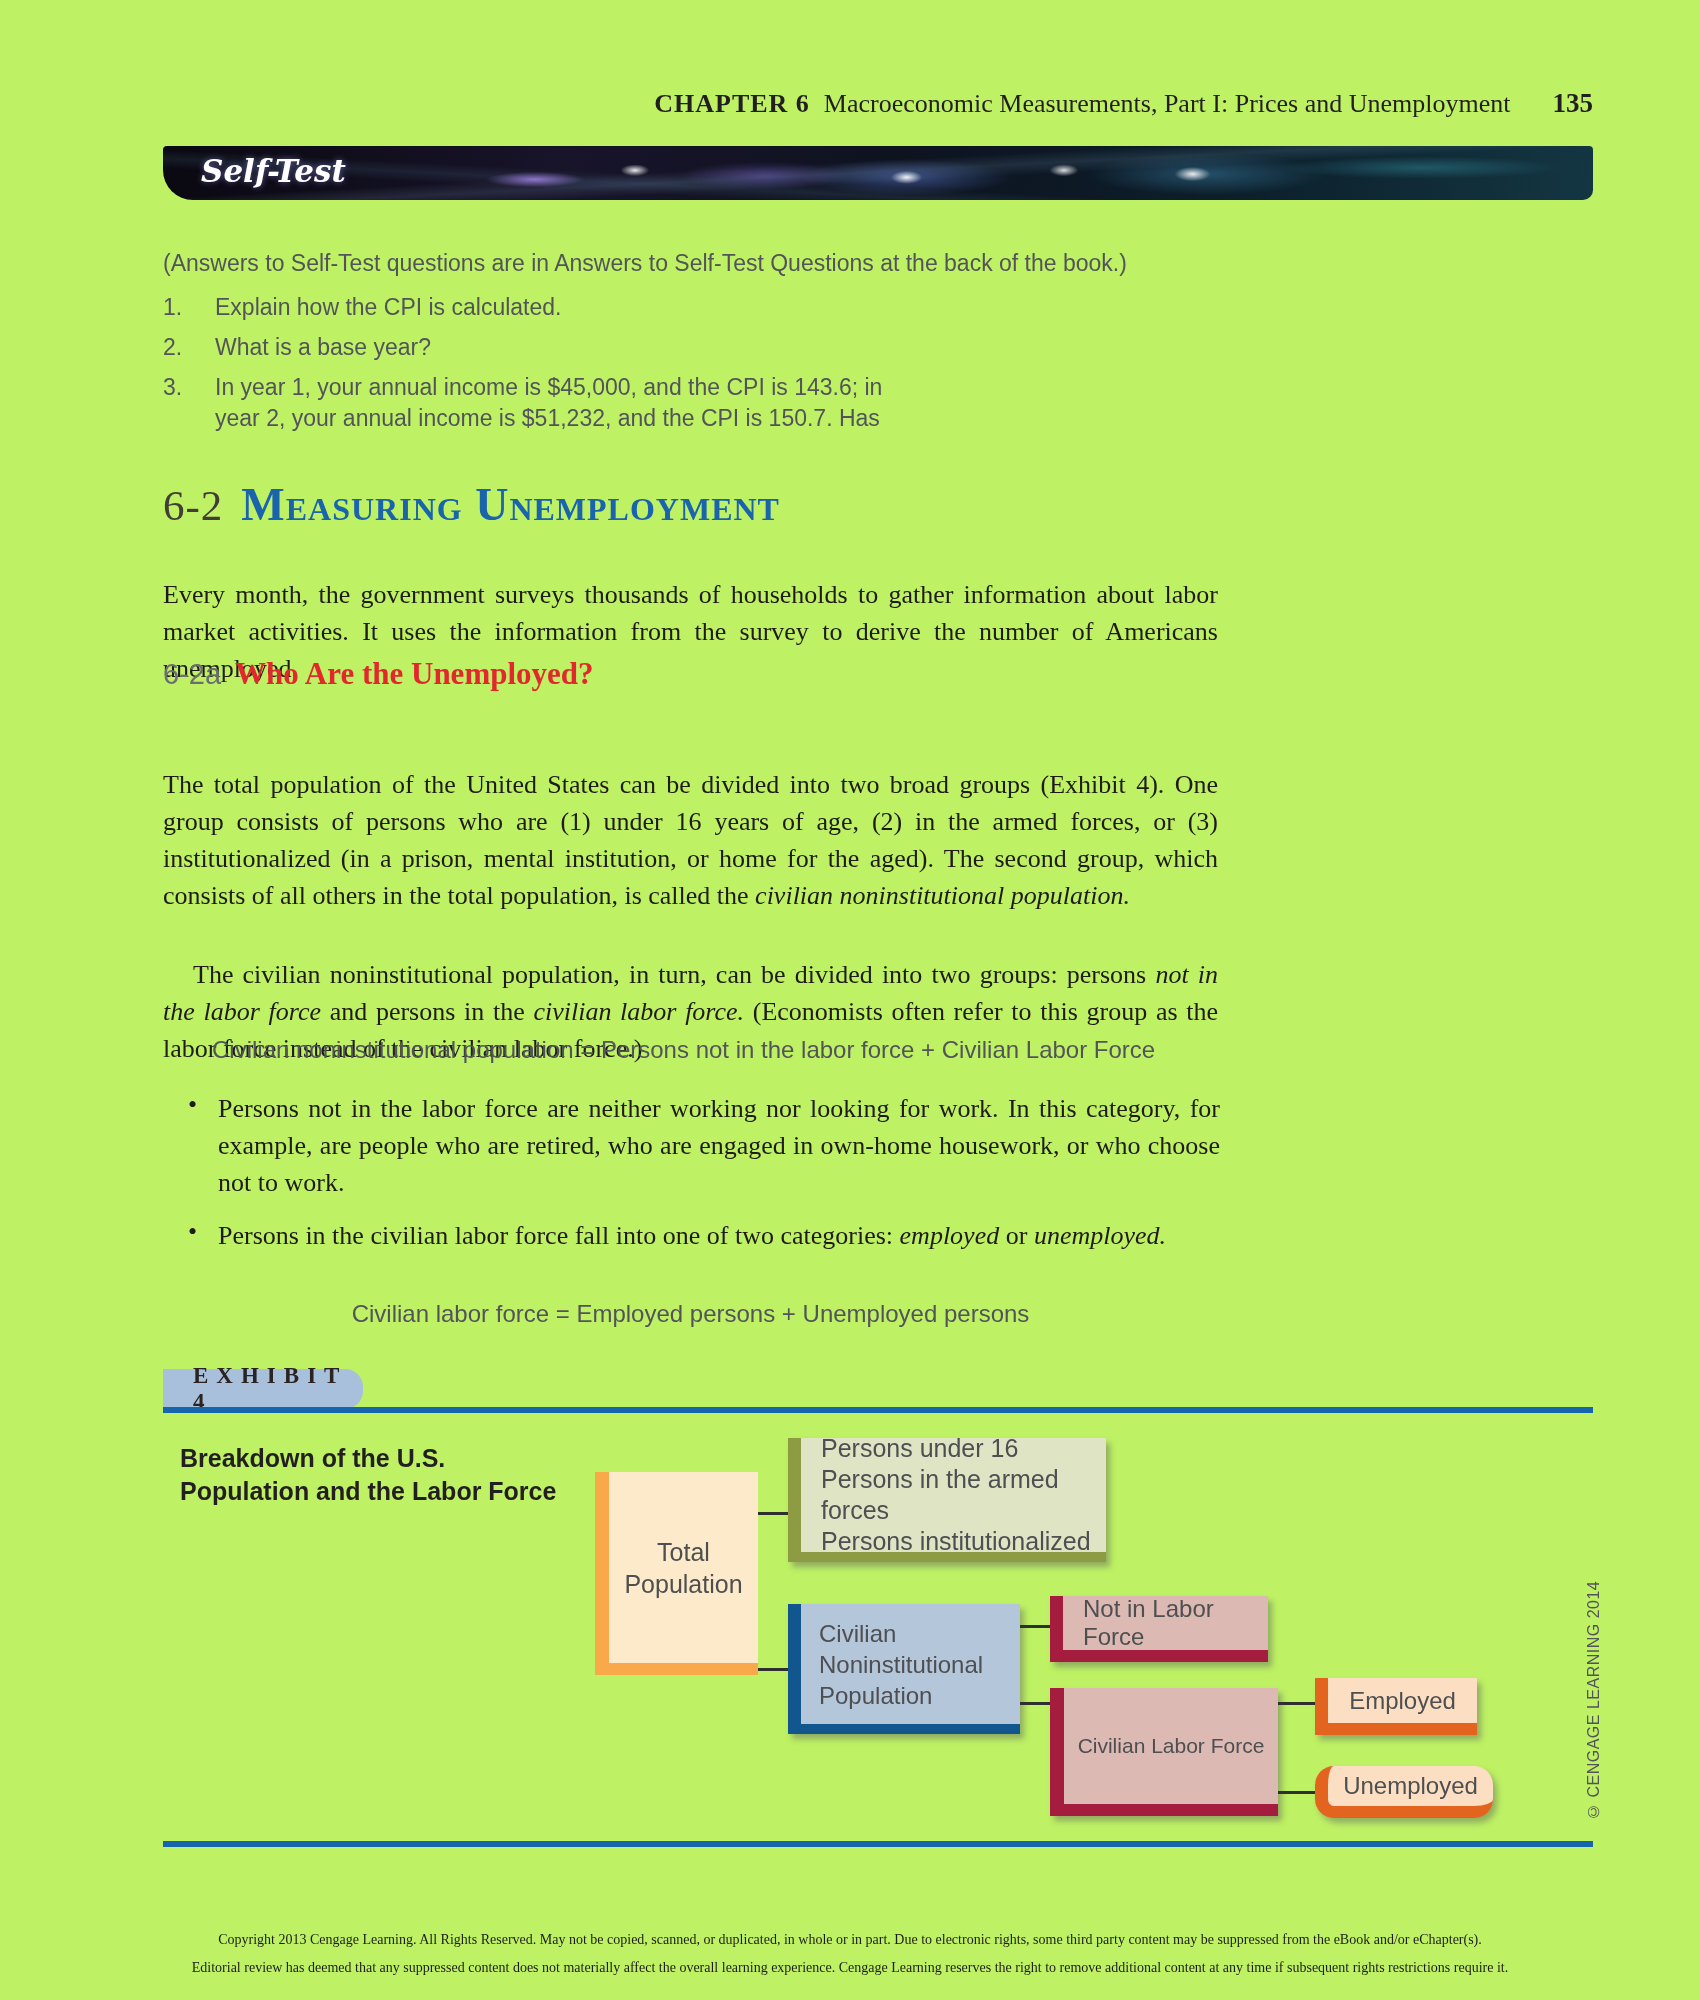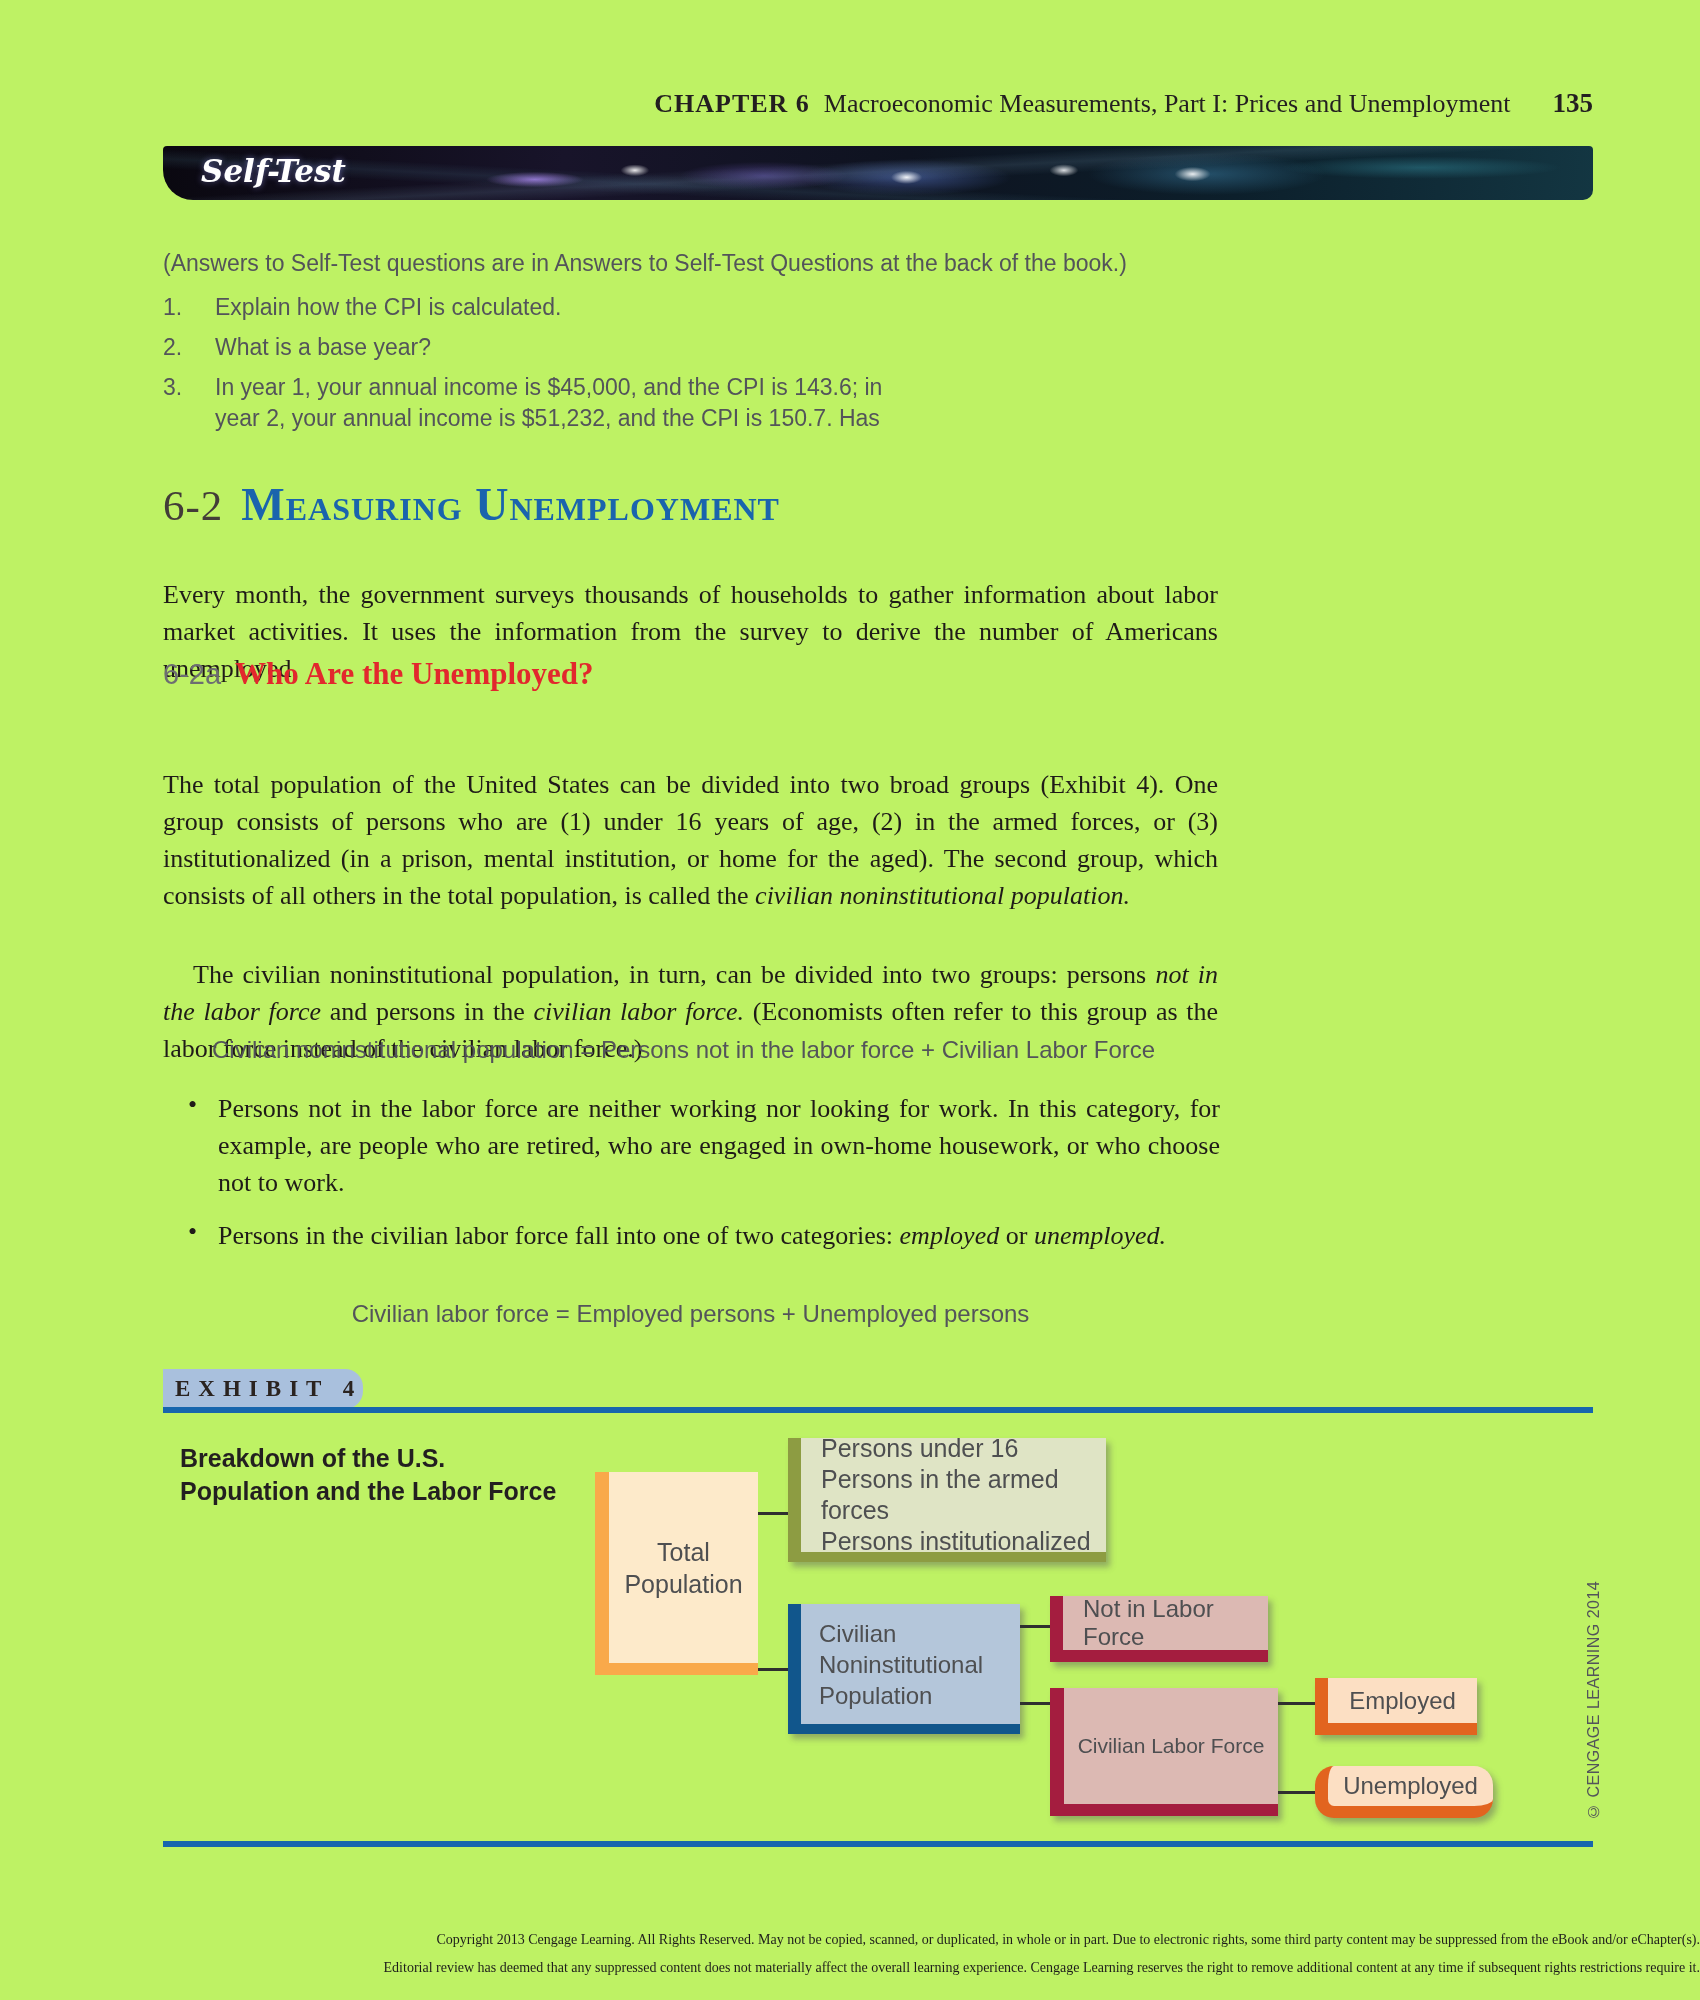--- a/index.html
+++ b/index.html
@@ -82,21 +82,21 @@
   .bullet-marker{flex:0 0 30px;font-size:26px;color:var(--body-text);}
   .bullet-text{font-size:26px;line-height:37px;text-align:justify;color:var(--body-text);}
 
   
   .ex-badge{
     position:absolute;left:163px;top:1369px;width:200px;height:40px;
     background:var(--badge-bg);border-radius:0 18px 18px 0;
     display:flex;align-items:center;
   }
   .ex-badge span{
-    padding-left:12px;font-family:"Liberation Serif",serif;font-weight:bold;
+    padding-left:30px;font-family:"Liberation Serif",serif;font-weight:bold;
     font-size:23px;letter-spacing:8px;color:#2a2320;
   }
   .rule{position:absolute;left:163px;width:1430px;height:6px;background:var(--rule-blue);}
   .rule1{top:1407px;}
   .rule2{top:1841px;}
   .ex-title{
     position:absolute;left:180px;top:1442px;
     font-family:"Liberation Sans",sans-serif;font-weight:bold;font-size:25px;line-height:33px;color:#231f20;
   }
 
@@ -138,21 +138,21 @@
 
   .ex-credit{
     position:absolute;left:1585px;top:1560px;height:260px;
     writing-mode:vertical-rl;transform:rotate(180deg);
     font-family:"Liberation Sans",sans-serif;font-size:16px;color:#53545a;letter-spacing:.5px;
     display:flex;align-items:center;
   }
 
   
   .pg-footer{
-    position:absolute;left:0;top:1926px;width:1700px;text-align:right;
+    position:absolute;left:0;top:1926px;width:1700px;text-align:center;
     font-family:"Liberation Serif",serif;font-size:14px;line-height:28px;color:#1d1d1b;
   }
 </style>
 </head>
 <body>
 
 <div class="page">
 
   <div class="pg-header">
     <span class="chapter-label">CHAPTER 6</span><span class="chapter-title">Macroeconomic Measurements, Part I: Prices and Unemployment</span><span class="page-number">135</span>

